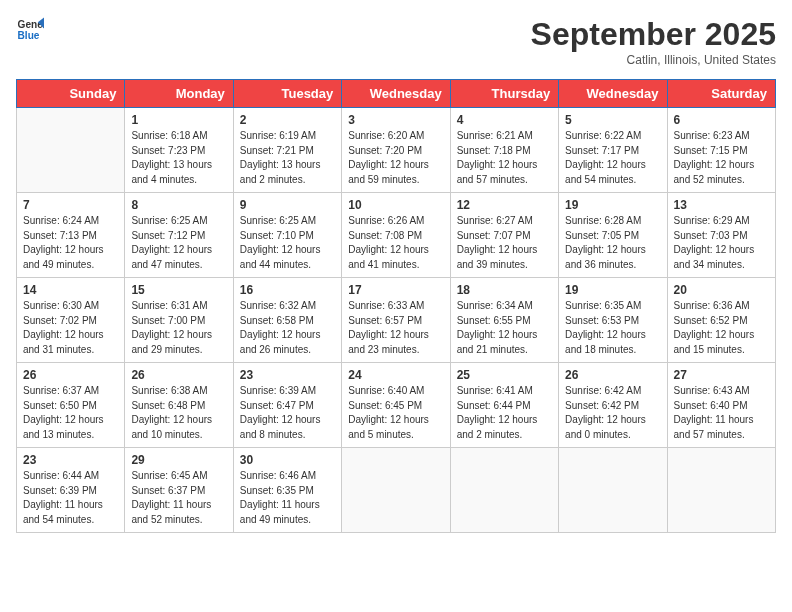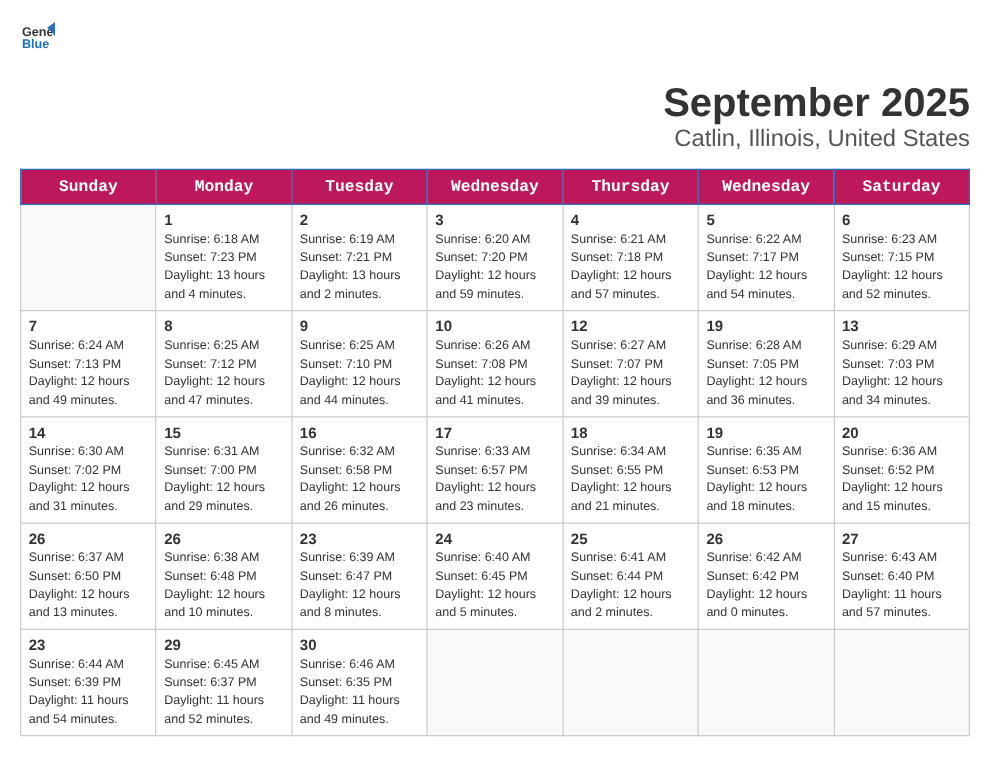--- a/index.html
+++ b/index.html
@@ -20,44 +20,42 @@
       display: flex;
       align-items: center;
       gap: 4px;
     }
     .logo-icon {
       width: 28px;
       height: 28px;
     }
     .title-area {
       text-align: right;
-      margin-top: 48px;
     }
     .month-title {
       font-size: 32px;
       font-weight: bold;
       color: #333;
     }
     .location {
-      font-size: 19px;
+      font-size: 12px;
       color: #555;
     }
     .calendar {
       width: 100%;
       border-collapse: collapse;
       border: 1px solid #ccc;
     }
     .calendar th {
-      background-color: #be185d;
+      background-color: #ef4444;
       color: #fff;
-      text-align: center;
+      text-align: right;
       padding: 6px 8px;
       font-size: 13px;
       border: 1px solid #2a6fbb;
-      font-family: Liberation Mono, monospace;
     }
     .calendar td {
       vertical-align: top;
       padding: 5px 6px;
       border: 1px solid #ccc;
       font-size: 10.5px;
       color: #333;
       width: 108px;
       min-height: 70px;
       background: #fff;

